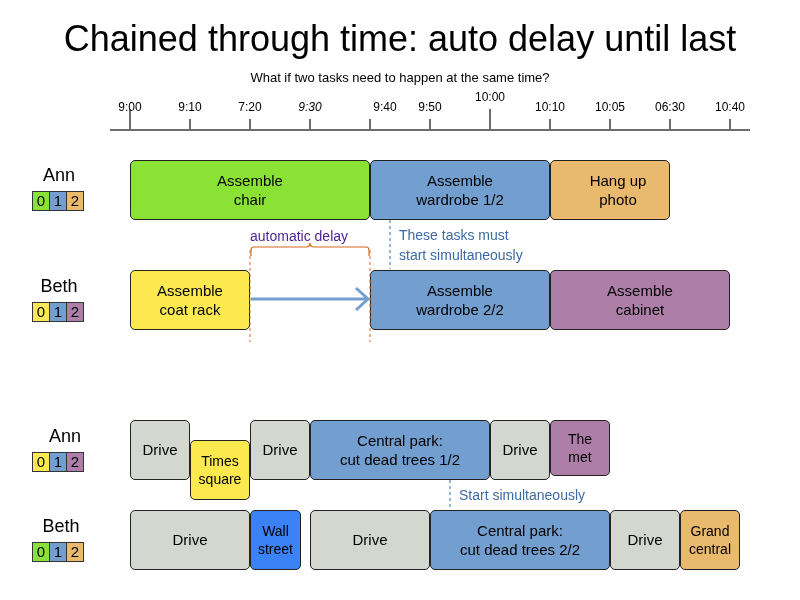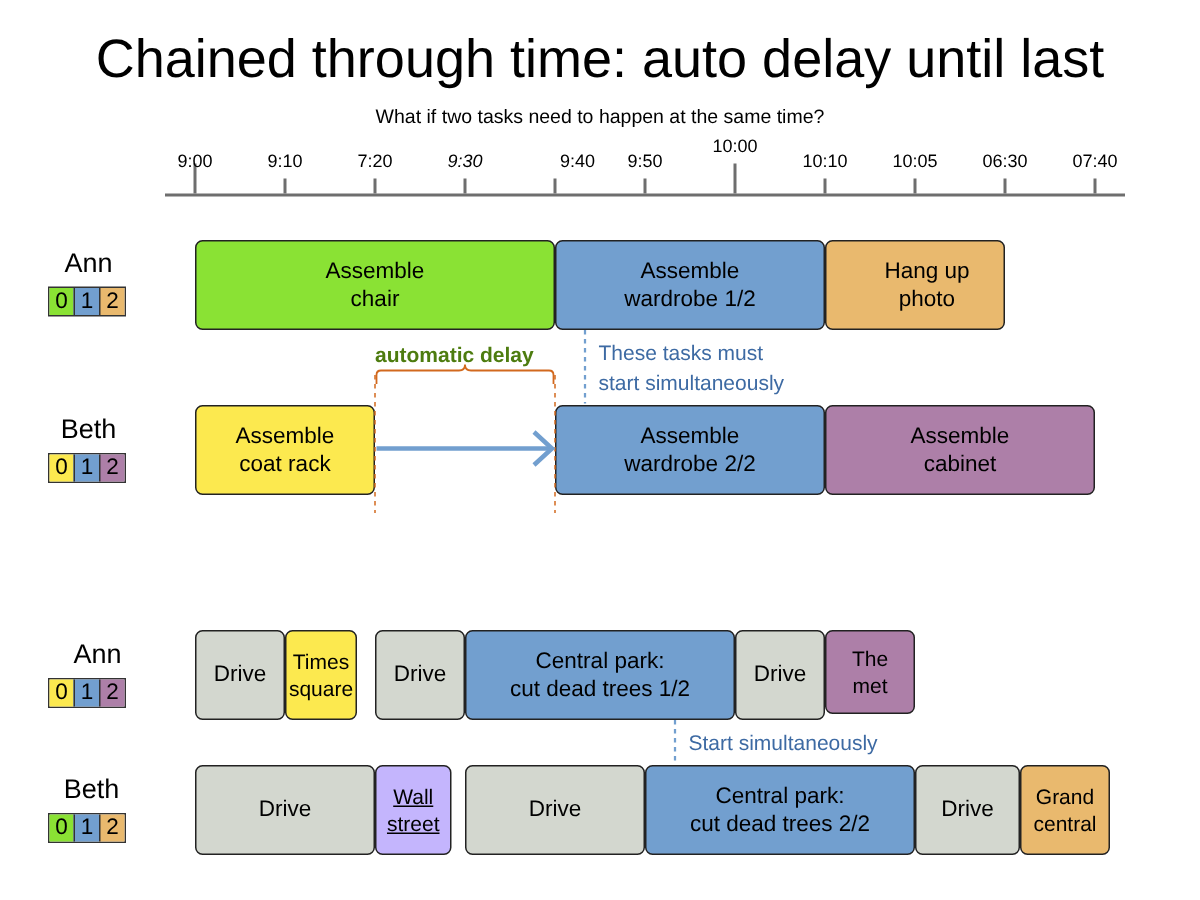--- a/index.html
+++ b/index.html
@@ -11,21 +11,21 @@
   .tick-label { position: absolute; font-size: 12px; width: 50px; text-align: center; }
   .person { position: absolute; font-size: 18px; width: 80px; text-align: center; }
   .badge { position: absolute; display: flex; border: 1px solid #333; height: 18px; }
   .badge span { width: 16px; height: 18px; line-height: 18px; text-align: center; font-size: 15px; border-left: 1px solid #333; }
   .badge span:first-child { border-left: none; }
   .task { position: absolute; box-sizing: border-box; border: 1px solid #222; border-radius: 5px; display: flex; align-items: center; justify-content: center; text-align: center; line-height: 1.3; white-space: pre-line; }
   .big { font-size: 15px; }
   .small { font-size: 15px; }
   .tiny { font-size: 14px; }
   .note { position: absolute; font-size: 14px; color: #3d6aa3; line-height: 1.45; white-space: pre-line; }
-  .delay-label { position: absolute; font-size: 14px; font-weight: bold; color: #4d7c0f; }
+  .delay-label { position: absolute; font-size: 14px; font-weight: normal; color: #4c1d95; }
   svg.overlay { position: absolute; left: 0; top: 0; }
 </style>
 </head>
 <body>
 
 <div class="title">Chained through time: auto delay until last</div>
 <div class="subtitle">What if two tasks need to happen at the same time?</div>
 
 <div id="axis">
   <div class="axis-line"></div>
@@ -43,21 +43,21 @@
     <div class="tick-label" style="left: 405px; top: 100px;">9:50</div>
     <div class="tick" style="left: 489px; top: 109px; height: 20px;"></div>
     <div class="tick-label" style="left: 465px; top: 90px;">10:00</div>
     <div class="tick" style="left: 549px; top: 119px; height: 10px;"></div>
     <div class="tick-label" style="left: 525px; top: 100px;">10:10</div>
     <div class="tick" style="left: 609px; top: 119px; height: 10px;"></div>
     <div class="tick-label" style="left: 585px; top: 100px;">10:05</div>
     <div class="tick" style="left: 669px; top: 119px; height: 10px;"></div>
     <div class="tick-label" style="left: 645px; top: 100px;">06:30</div>
     <div class="tick" style="left: 729px; top: 119px; height: 10px;"></div>
-    <div class="tick-label" style="left: 705px; top: 100px;">07:40</div>
+    <div class="tick-label" style="left: 705px; top: 100px;">10:40</div>
   </div>
 
 <div class="person" style="left:19px;top:165px;">Ann</div>
 <div class="badge" id="badge-s1-ann" style="left:32px;top:191px;">
     <span style="background: rgb(138, 226, 52);">0</span>
     <span style="background: rgb(114, 159, 207);">1</span>
     <span style="background: rgb(233, 185, 110);">2</span>
   </div>
 <div class="person" style="left:19px;top:276px;">Beth</div>
 <div class="badge" id="badge-s1-beth" style="left:32px;top:302px;">
@@ -108,32 +108,32 @@
   </div>
 <div class="person" style="left:21px;top:516px;">Beth</div>
 <div class="badge" id="badge-s2-beth" style="left:32px;top:542px;">
     <span style="background: rgb(138, 226, 52);">0</span>
     <span style="background: rgb(114, 159, 207);">1</span>
     <span style="background: rgb(233, 185, 110);">2</span>
   </div>
 
 <div id="s2-ann">
     <div class="task small" style="left: 130px; width: 60px; top: 420px; height: 60px; background: rgb(211, 215, 207);">Drive</div>
-    <div class="task tiny" style="left: 190px; width: 48px; top: 420px; height: 60px; background: rgb(252, 233, 79);">Times
+    <div class="task tiny" style="left: 190px; width: 60px; top: 440px; height: 60px; background: rgb(252, 233, 79);">Times
 square</div>
     <div class="task small" style="left: 250px; width: 60px; top: 420px; height: 60px; background: rgb(211, 215, 207);">Drive</div>
     <div class="task big" style="left: 310px; width: 180px; top: 420px; height: 60px; background: rgb(114, 159, 207);">Central park:
 cut dead trees 1/2</div>
     <div class="task small" style="left: 490px; width: 60px; top: 420px; height: 60px; background: rgb(211, 215, 207);">Drive</div>
     <div class="task tiny" style="left: 550px; width: 60px; top: 420px; height: 56px; background: rgb(173, 127, 168);">The
 met</div>
   </div>
 <div id="s2-beth">
     <div class="task small" style="left: 130px; width: 120px; top: 510px; height: 60px; background: rgb(211, 215, 207);">Drive</div>
-    <div class="task tiny" style="left: 250px; width: 51px; top: 510px; height: 60px; background: #c4b5fd; text-decoration: underline;">Wall
+    <div class="task tiny" style="left: 250px; width: 51px; top: 510px; height: 60px; background: #3b82f6;">Wall
 street</div>
     <div class="task small" style="left: 310px; width: 120px; top: 510px; height: 60px; background: rgb(211, 215, 207);">Drive</div>
     <div class="task big" style="left: 430px; width: 180px; top: 510px; height: 60px; background: rgb(114, 159, 207);">Central park:
 cut dead trees 2/2</div>
     <div class="task small" style="left: 610px; width: 70px; top: 510px; height: 60px; background: rgb(211, 215, 207);">Drive</div>
     <div class="task tiny" style="left: 680px; width: 60px; top: 510px; height: 60px; background: rgb(233, 185, 110);">Grand
 central</div>
   </div>
 
 <div class="note" style="left:459px;top:485px;">Start simultaneously</div>

